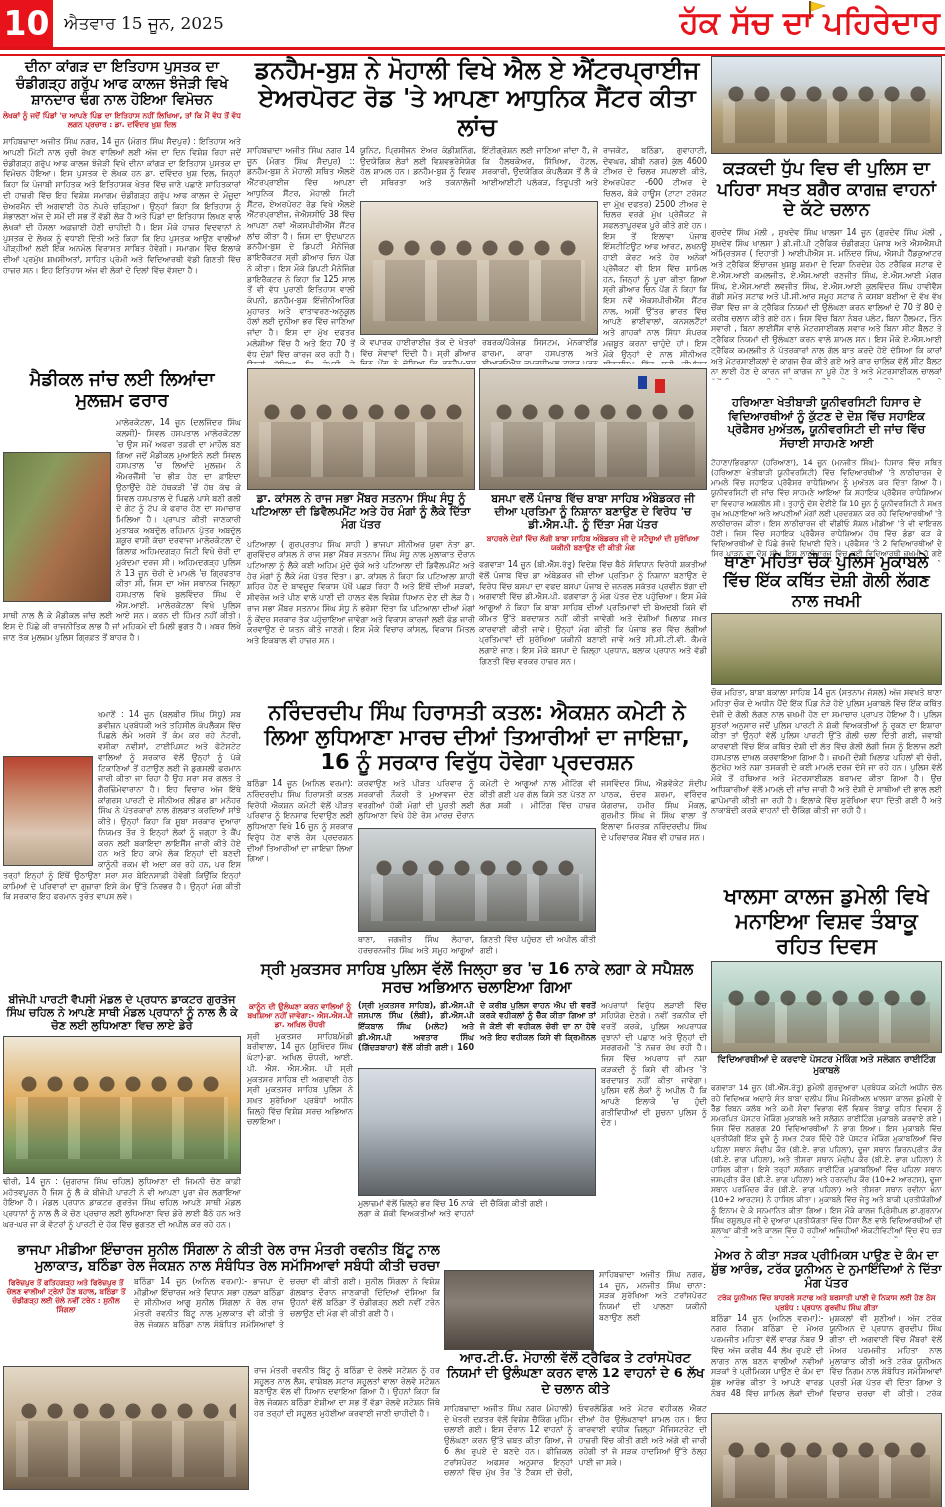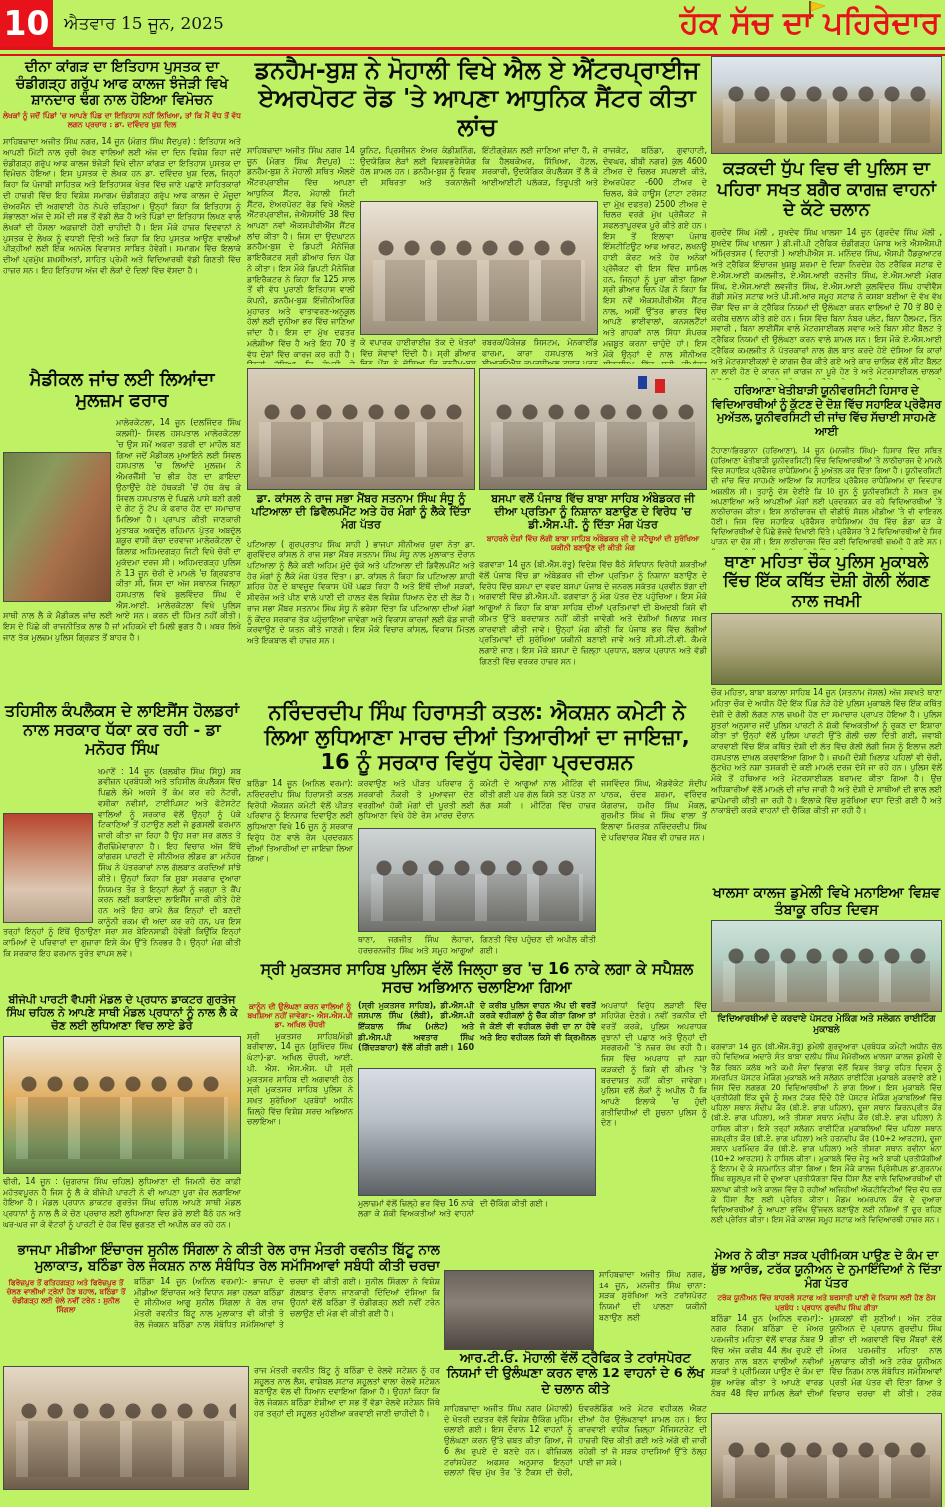--- a/index.html
+++ b/index.html
@@ -1,16 +1,16 @@
 <!DOCTYPE html>
 <html><head>
 <meta charset="utf-8">
 <style>
   html,body{margin:0;padding:0;background:#888;}
-  .page{position:relative;width:945px;height:1507px;background:#bef264;overflow:hidden;
+  .page{position:relative;width:945px;height:1507px;background:#ffffff;overflow:hidden;
         font-family:"DejaVu Sans",sans-serif;color:#1c1c1c;}
   .art{position:absolute;overflow:hidden;}
   .hl{font-weight:bold;color:#0c0c0c;text-align:center;line-height:1.18;margin:0 0 3px 0;}
   .body-txt{font-size:8px;line-height:1.34;text-align:justify;color:#1d1d1d;}
   .red-sub{color:#c3131b;font-weight:bold;text-align:center;font-size:8.5px;line-height:1.25;margin:1px 0 2px 0;}
   .cap{font-weight:bold;text-align:center;font-size:11px;line-height:1.2;margin:2px 0;color:#0c0c0c;}
   .cap-sm{font-weight:bold;text-align:center;font-size:9px;line-height:1.2;margin:1px 0;color:#0c0c0c;}
   .photo{border:1px solid #4a4a4a;box-sizing:border-box;position:relative;overflow:hidden;}
   .ph-heads::after{content:"";position:absolute;left:5%;right:5%;top:26%;height:24px;
     background-image:radial-gradient(circle at 50% 50%, rgba(44,33,24,.85) 7px, transparent 8px);
@@ -101,21 +101,21 @@
   <section class="art" style="left:479px;top:368px;width:228px;height:330px;">
     <div class="photo p-flags ph-heads" style="height:122px;">
       <span style="position:absolute;right:18%;top:8%;width:10px;height:14px;background:#d6231f;"></span>
       <span style="position:absolute;right:26%;top:6%;width:9px;height:13px;background:#1d3f9e;"></span>
     </div>
     <div class="cap">ਬਸਪਾ ਵਲੋਂ ਪੰਜਾਬ ਵਿੱਚ ਬਾਬਾ ਸਾਹਿਬ ਅੰਬੇਡਕਰ ਜੀ  ਦੀਆ ਪ੍ਰਤਿਮਾ ਨੂੰ ਨਿਸ਼ਾਨਾ ਬਣਾਉਣ ਦੇ ਵਿਰੋਧ 'ਚ ਡੀ.ਐਸ.ਪੀ. ਨੂੰ ਦਿੱਤਾ ਮੰਗ ਪੱਤਰ</div>
     <div class="red-sub" style="font-size:7.5px">ਬਾਹਰਲੇ ਦੇਸ਼ਾਂ ਵਿੱਚ ਲੱਗੀ ਬਾਬਾ ਸਾਹਿਬ ਅੰਬੇਡਕਰ ਜੀ ਦੇ ਸਟੈਚੂਆਂ ਦੀ ਸੁਰੱਖਿਆ ਯਕੀਨੀ ਬਣਾਉਣ ਦੀ ਕੀਤੀ ਮੰਗ</div>
     <p class="body-txt">ਫਗਵਾੜਾ 14 ਜੂਨ (ਬੀ.ਐੱਸ.ਰੱਤੂ) ਵਿਦੇਸ਼ ਵਿੱਚ ਬੈਠੇ ਸੰਵਿਧਾਨ ਵਿਰੋਧੀ ਸ਼ਕਤੀਆਂ ਵੱਲੋਂ ਪੰਜਾਬ ਵਿੱਚ ਡਾ ਅੰਬੇਡਕਰ ਜੀ ਦੀਆ ਪ੍ਰਤਿਮਾ ਨੂੰ ਨਿਸ਼ਾਨਾ ਬਣਾਉਣ ਦੇ ਵਿਰੋਧ ਵਿੱਚ ਬਸਪਾ ਦਾ ਵਫਦ ਬਸਪਾ ਪੰਜਾਬ ਦੇ ਜਨਰਲ ਸਕੱਤਰ ਪ੍ਰਵੀਨ ਝੱਗਾ ਦੀ ਅਗਵਾਈ ਵਿੱਚ ਡੀ.ਐਸ.ਪੀ. ਫਗਵਾੜਾ ਨੂੰ ਮੰਗ ਪੱਤਰ ਦੇਣ ਪਹੁੰਚਿਆ। ਇਸ ਮੌਕੇ ਆਗੂਆਂ ਨੇ ਕਿਹਾ ਕਿ ਬਾਬਾ ਸਾਹਿਬ ਦੀਆਂ ਪ੍ਰਤਿਮਾਵਾਂ ਦੀ ਬੇਅਦਬੀ ਕਿਸੇ ਵੀ ਕੀਮਤ ਉੱਤੇ ਬਰਦਾਸ਼ਤ ਨਹੀਂ ਕੀਤੀ ਜਾਵੇਗੀ ਅਤੇ ਦੋਸ਼ੀਆਂ ਖ਼ਿਲਾਫ਼ ਸਖ਼ਤ ਕਾਰਵਾਈ ਕੀਤੀ ਜਾਵੇ। ਉਨ੍ਹਾਂ ਮੰਗ ਕੀਤੀ ਕਿ ਪੰਜਾਬ ਭਰ ਵਿੱਚ ਲੱਗੀਆਂ ਪ੍ਰਤਿਮਾਵਾਂ ਦੀ ਸੁਰੱਖਿਆ ਯਕੀਨੀ ਬਣਾਈ ਜਾਵੇ ਅਤੇ ਸੀ.ਸੀ.ਟੀ.ਵੀ. ਕੈਮਰੇ ਲਗਾਏ ਜਾਣ। ਇਸ ਮੌਕੇ ਬਸਪਾ ਦੇ ਜ਼ਿਲ੍ਹਾ ਪ੍ਰਧਾਨ, ਬਲਾਕ ਪ੍ਰਧਾਨ ਅਤੇ ਵੱਡੀ ਗਿਣਤੀ ਵਿੱਚ ਵਰਕਰ ਹਾਜ਼ਰ ਸਨ।</p>
   </section>
 
-  <section class="art" style="left:711px;top:384px;width:231px;height:166px;font-family:Liberation Serif, serif;">
+  <section class="art" style="left:711px;top:396px;width:231px;height:166px;">
     <h2 class="hl" style="font-size:11.5px;">ਹਰਿਆਣਾ ਖੇਤੀਬਾੜੀ ਯੂਨੀਵਰਸਿਟੀ ਹਿਸਾਰ ਦੇ ਵਿਦਿਆਰਥੀਆਂ ਨੂੰ ਕੁੱਟਣ ਦੇ ਦੋਸ਼ ਵਿੱਚ ਸਹਾਇਕ ਪ੍ਰੋਫੈਸਰ ਮੁਅੱਤਲ, ਯੂਨੀਵਰਸਿਟੀ ਦੀ ਜਾਂਚ ਵਿੱਚ ਸੱਚਾਈ ਸਾਹਮਣੇ ਆਈ</h2>
     <p class="body-txt" style="font-size:7.6px">ਟੋਹਾਣਾ/ਭਿਰਡਾਨਾ (ਹਰਿਆਣਾ), 14 ਜੂਨ (ਮਨਜੀਤ ਸਿੰਘ)- ਹਿਸਾਰ ਵਿੱਚ ਸਥਿਤ (ਹਰਿਆਣਾ ਖੇਤੀਬਾੜੀ ਯੂਨੀਵਰਸਿਟੀ) ਵਿੱਚ ਵਿਦਿਆਰਥੀਆਂ 'ਤੇ ਲਾਠੀਚਾਰਜ ਦੇ ਮਾਮਲੇ ਵਿੱਚ ਸਹਾਇਕ ਪ੍ਰੋਫੈਸਰ ਰਾਧੇਸ਼ਿਆਮ ਨੂੰ ਮੁਅੱਤਲ ਕਰ ਦਿੱਤਾ ਗਿਆ ਹੈ। ਯੂਨੀਵਰਸਿਟੀ ਦੀ ਜਾਂਚ ਵਿੱਚ ਸਾਹਮਣੇ ਆਇਆ ਕਿ ਸਹਾਇਕ ਪ੍ਰੋਫੈਸਰ ਰਾਧੇਸ਼ਿਆਮ ਦਾ ਵਿਵਹਾਰ ਅਸ਼ਲੀਲ ਸੀ। ਤੁਹਾਨੂੰ ਦੱਸ ਦੇਈਏ ਕਿ 10 ਜੂਨ ਨੂੰ ਯੂਨੀਵਰਸਿਟੀ ਨੇ ਸਖ਼ਤ ਰੁਖ਼ ਅਪਣਾਇਆ ਅਤੇ ਆਪਣੀਆਂ ਮੰਗਾਂ ਲਈ ਪ੍ਰਦਰਸ਼ਨ ਕਰ ਰਹੇ ਵਿਦਿਆਰਥੀਆਂ 'ਤੇ ਲਾਠੀਚਾਰਜ ਕੀਤਾ। ਇਸ ਲਾਠੀਚਾਰਜ ਦੀ ਵੀਡੀਓ ਸੋਸ਼ਲ ਮੀਡੀਆ 'ਤੇ ਵੀ ਵਾਇਰਲ ਹੋਈ। ਜਿਸ ਵਿੱਚ ਸਹਾਇਕ ਪ੍ਰੋਫੈਸਰ ਰਾਧੇਸ਼ਿਆਮ ਹੱਥ ਵਿੱਚ ਡੰਡਾ ਫੜ ਕੇ ਵਿਦਿਆਰਥੀਆਂ ਦੇ ਪਿੱਛੇ ਭੱਜਦੇ ਦਿਖਾਈ ਦਿੱਤੇ। ਪ੍ਰੋਫੈਸਰ 'ਤੇ 2 ਵਿਦਿਆਰਥੀਆਂ ਦੇ ਸਿਰ ਪਾੜਨ ਦਾ ਦੋਸ਼ ਸੀ। ਇਸ ਲਾਠੀਚਾਰਜ ਵਿੱਚ ਕਈ ਵਿਦਿਆਰਥੀ ਜ਼ਖਮੀ ਹੋ ਗਏ ਸਨ। ਜਿਸ ਕਾਰਨ ਵਿਦਿਆਰਥੀ ਯੂਨੀਵਰਸਿਟੀ ਵਿੱਚ ਵਿਰੋਧ ਪ੍ਰਦਰਸ਼ਨ ਕਰ ਰਹੇ ਹਨ।</p>
   </section>
 
   <section class="art" style="left:711px;top:552px;width:231px;height:328px;">
     <h2 class="hl" style="font-size:16.5px;">ਥਾਣਾ ਮਹਿਤਾ ਚੌਕ ਪੁਲਿਸ ਮੁਕਾਬਲੇ ਵਿੱਚ ਇੱਕ ਕਥਿੱਤ ਦੋਸ਼ੀ ਗੋਲੀ ਲੱਗਣ ਨਾਲ ਜਖਮੀ</h2>
     <div class="photo p-field" style="height:72px;"></div>
     <p class="body-txt" style="margin-top:3px;">ਚੌਕ ਮਹਿਤਾ, ਬਾਬਾ ਬਕਾਲਾ ਸਾਹਿਬ 14 ਜੂਨ (ਸਤਨਾਮ ਜੱਸਲ) ਅੱਜ ਸਵਖਤੇ ਥਾਣਾ ਮਹਿਤਾ ਚੌਕ ਦੇ ਅਧੀਨ ਪੈਂਦੇ ਇੱਕ ਪਿੰਡ ਨੇੜੇ ਹੋਏ ਪੁਲਿਸ ਮੁਕਾਬਲੇ ਵਿੱਚ ਇੱਕ ਕਥਿੱਤ ਦੋਸ਼ੀ ਦੇ ਗੋਲੀ ਲੱਗਣ ਨਾਲ ਜ਼ਖਮੀ ਹੋਣ ਦਾ ਸਮਾਚਾਰ ਪ੍ਰਾਪਤ ਹੋਇਆ ਹੈ। ਪੁਲਿਸ ਸੂਤਰਾਂ ਅਨੁਸਾਰ ਜਦੋਂ ਪੁਲਿਸ ਪਾਰਟੀ ਨੇ ਸ਼ੱਕੀ ਵਿਅਕਤੀਆਂ ਨੂੰ ਰੁਕਣ ਦਾ ਇਸ਼ਾਰਾ ਕੀਤਾ ਤਾਂ ਉਨ੍ਹਾਂ ਵੱਲੋਂ ਪੁਲਿਸ ਪਾਰਟੀ ਉੱਤੇ ਗੋਲੀ ਚਲਾ ਦਿੱਤੀ ਗਈ, ਜਵਾਬੀ ਕਾਰਵਾਈ ਵਿੱਚ ਇੱਕ ਕਥਿੱਤ ਦੋਸ਼ੀ ਦੀ ਲੱਤ ਵਿੱਚ ਗੋਲੀ ਲੱਗੀ ਜਿਸ ਨੂੰ ਇਲਾਜ ਲਈ ਹਸਪਤਾਲ ਦਾਖ਼ਲ ਕਰਵਾਇਆ ਗਿਆ ਹੈ। ਜ਼ਖਮੀ ਦੋਸ਼ੀ ਖ਼ਿਲਾਫ਼ ਪਹਿਲਾਂ ਵੀ ਚੋਰੀ, ਲੁੱਟਖੋਹ ਅਤੇ ਨਸ਼ਾ ਤਸਕਰੀ ਦੇ ਕਈ ਮਾਮਲੇ ਦਰਜ ਦੱਸੇ ਜਾ ਰਹੇ ਹਨ। ਪੁਲਿਸ ਵੱਲੋਂ ਮੌਕੇ ਤੋਂ ਹਥਿਆਰ ਅਤੇ ਮੋਟਰਸਾਈਕਲ ਬਰਾਮਦ ਕੀਤਾ ਗਿਆ ਹੈ। ਉਚ ਅਧਿਕਾਰੀਆਂ ਵੱਲੋਂ ਮਾਮਲੇ ਦੀ ਜਾਂਚ ਜਾਰੀ ਹੈ ਅਤੇ ਦੋਸ਼ੀ ਦੇ ਸਾਥੀਆਂ ਦੀ ਭਾਲ ਲਈ ਛਾਪੇਮਾਰੀ ਕੀਤੀ ਜਾ ਰਹੀ ਹੈ। ਇਲਾਕੇ ਵਿੱਚ ਸੁਰੱਖਿਆ ਵਧਾ ਦਿੱਤੀ ਗਈ ਹੈ ਅਤੇ ਨਾਕਾਬੰਦੀ ਕਰਕੇ ਵਾਹਨਾਂ ਦੀ ਚੈਕਿੰਗ ਕੀਤੀ ਜਾ ਰਹੀ ਹੈ।</p>
   </section>
 
@@ -126,21 +126,20 @@
       <div style="width:238px;flex:none;display:flex;flex-direction:column;gap:3px;">
         <div class="body-txt cols2" style="height:46px;overflow:hidden;">ਕਰਵਾਉਣ ਅਤੇ ਪੀੜਤ ਪਰਿਵਾਰ ਨੂੰ ਸਰਕਾਰੀ ਨੌਕਰੀ ਤੇ ਮੁਆਵਜਾ ਦੇਣ ਵਰਗੀਆਂ ਹੱਕੀ ਮੰਗਾਂ ਦੀ ਪੂਰਤੀ ਲਈ ਲੁਧਿਆਣਾ ਵਿਖੇ ਹੋਏ ਰੋਸ ਮਾਰਚ ਦੌਰਾਨ ਕਮੇਟੀ ਦੇ ਆਗੂਆਂ ਨਾਲ ਮੀਟਿੰਗ ਵੀ ਕੀਤੀ ਗਈ ਪਰ ਗੱਲ ਕਿਸੇ ਤਣ ਪੱਤਣ ਨਾ ਲੱਗ ਸਕੀ । ਮੀਟਿੰਗ ਵਿੱਚ ਹਾਜ਼ਰ ਐਕਸ਼ਨ ਕਮੇਟੀ ਦੇ ਆਗੂਆਂ ਜ਼ਿਕਰ ਕੀਤਾ।</div>
         <div class="photo p-march ph-heads" style="height:104px;"></div>
         <div class="body-txt cols2" style="flex:1;overflow:hidden;">ਥਾਣਾ, ਜਗਜੀਤ ਸਿੰਘ ਲੋਹਾਰਾ, ਹਰਚਰਨਜੀਤ ਸਿੰਘ ਅਤੇ ਸਮੂਹ ਆਗੂਆਂ ਵੱਲੋਂ ਸ਼ਹਿਰ ਵਾਸੀਆਂ ਨੂੰ ਵੱਧ ਤੋਂ ਵੱਧ ਗਿਣਤੀ ਵਿੱਚ ਪਹੁੰਚਣ ਦੀ ਅਪੀਲ ਕੀਤੀ ਗਈ।</div>
       </div>
       <div class="body-txt" style="flex:1;">ਜਸਵਿੰਦਰ ਸਿੰਘ, ਐਡਵੋਕੇਟ ਸੰਦੀਪ ਪਾਠਕ, ਚੰਦਰ ਸ਼ਰਮਾ, ਵਰਿੰਦਰ ਯੋਗਰਾਜ, ਹਮੀਰ ਸਿੰਘ ਮੌਕਲ, ਗੁਰਮੀਤ ਸਿੰਘ ਜੇ ਸਿੰਘ ਵਾਲਾ ਤੋਂ ਇਲਾਵਾ ਮਿਰਤਕ ਨਰਿੰਦਰਦੀਪ ਸਿੰਘ ਦੇ ਪਰਿਵਾਰਕ ਮੈਂਬਰ ਵੀ ਹਾਜ਼ਰ ਸਨ।</div>
     </div>
   </section>
 
   <section class="art" style="left:3px;top:702px;width:238px;height:288px;">
-    <h2 class="hl" style="font-size:16px;">ਤਹਿਸੀਲ ਕੰਪਲੈਕਸ ਦੇ ਲਾਇਸੈਂਸ ਹੋਲਡਰਾਂ ਨਾਲ ਸਰਕਾਰ ਧੱਕਾ ਕਰ ਰਹੀ - ਡਾ ਮਨੋਹਰ ਸਿੰਘ</h2>
     <div>
       <div class="photo p-portrait" style="float:left;width:90px;height:110px;margin:46px 5px 2px 0;"></div>
       <p class="body-txt">ਖਮਾਣੋਂ : 14 ਜੂਨ (ਬਲਬੀਰ ਸਿੰਘ ਸਿੱਧੂ) ਸਬ ਡਵੀਜ਼ਨ ਪ੍ਰਬੰਧਕੀ ਅਤੇ ਤਹਿਸੀਲ ਕੰਪਲੈਕਸ ਵਿੱਚ ਪਿਛਲੇ ਲੰਮੇ ਅਰਸੇ ਤੋਂ ਕੰਮ ਕਰ ਰਹੇ ਨੋਟਰੀ, ਵਸੀਕਾ ਨਵੀਸਾਂ, ਟਾਈਪਿਸਟ ਅਤੇ ਫੋਟੋਸਟੇਟ ਵਾਲਿਆਂ ਨੂੰ ਸਰਕਾਰ ਵੱਲੋਂ ਉਨ੍ਹਾਂ ਨੂੰ ਪੱਕੇ ਟਿਕਾਣਿਆਂ ਤੋਂ ਹਟਾਉਣ ਲਈ ਜੋ ਡੁਗਸਲੀ ਫਰਮਾਨ ਜਾਰੀ ਕੀਤਾ ਜਾ ਰਿਹਾ ਹੈ ਉਹ ਸਰਾ ਸਰ ਗਲਤ ਤੇ ਗੈਰਜ਼ਿੰਮੇਵਾਰਾਨਾ ਹੈ। ਇਹ ਵਿਚਾਰ ਅੱਜ ਇੱਥੇ ਕਾਂਗਰਸ ਪਾਰਟੀ ਦੇ ਸੀਨੀਅਰ ਲੀਡਰ ਡਾ ਮਨੋਹਰ ਸਿੰਘ ਨੇ ਪੱਤਰਕਾਰਾਂ ਨਾਲ ਗੱਲਬਾਤ ਕਰਦਿਆਂ ਸਾਂਝੇ ਕੀਤੇ। ਉਨ੍ਹਾਂ ਕਿਹਾ ਕਿ ਸੂਬਾ ਸਰਕਾਰ ਦੁਆਰਾ ਨਿਯਮਤ ਤੌਰ ਤੇ ਇਨ੍ਹਾਂ ਲੋਕਾਂ ਨੂੰ ਜਗ੍ਹਾ ਤੇ ਕੈਂਪ ਕਰਨ ਲਈ ਬਕਾਇਦਾ ਲਾਇਸੈਂਸ ਜਾਰੀ ਕੀਤੇ ਹੋਏ ਹਨ ਅਤੇ ਇਹ ਕਾਮੇ ਲੋਕ ਇਨ੍ਹਾਂ ਦੀ ਬਣਦੀ ਕਾਨੂੰਨੀ ਰਕਮ ਵੀ ਅਦਾ ਕਰ ਰਹੇ ਹਨ, ਪਰ ਇਸ ਤਰ੍ਹਾਂ ਇਨ੍ਹਾਂ ਨੂੰ ਇੱਥੋਂ ਉਠਾਉਣਾ ਸਰਾ ਸਰ ਬੇਇਨਸਾਫ਼ੀ ਹੋਵੇਗੀ ਕਿਉਂਕਿ ਇਨ੍ਹਾਂ ਕਾਮਿਆਂ ਦੇ ਪਰਿਵਾਰਾਂ ਦਾ ਗੁਜ਼ਾਰਾ ਇਸੇ ਕੰਮ ਉੱਤੇ ਨਿਰਭਰ ਹੈ। ਉਨ੍ਹਾਂ ਮੰਗ ਕੀਤੀ ਕਿ ਸਰਕਾਰ ਇਹ ਫਰਮਾਨ ਤੁਰੰਤ ਵਾਪਸ ਲਵੇ।</p>
     </div>
   </section>
 
   <section class="art" style="left:3px;top:994px;width:238px;height:246px;">
     <h2 class="hl" style="font-size:11px;">ਬੀਜੇਪੀ ਪਾਰਟੀ ਵੈਪਸੀ ਮੰਡਲ ਦੇ ਪ੍ਰਧਾਨ ਡਾਕਟਰ ਗੁਰਤੇਜ ਸਿੰਘ ਚਹਿਲ ਨੇ ਆਪਣੇ ਸਾਥੀ ਮੰਡਲ ਪ੍ਰਧਾਨਾਂ ਨੂੰ ਨਾਲ ਲੈ ਕੇ ਚੋਣ ਲਈ ਲੁਧਿਆਣਾ ਵਿਚ ਲਾਏ ਡੇਰੇ</h2>
     <div class="photo p-bjp ph-heads" style="height:138px;"></div>
     <p class="body-txt" style="margin-top:3px;">ਢੀਰੀ, 14 ਜੂਨ : (ਜੁਗਰਾਜ ਸਿੰਘ ਚਹਿਲ) ਲੁਧਿਆਣਾ ਦੀ ਜਿਮਨੀ ਚੋਣ ਕਾਫ਼ੀ ਮਹੱਤਵਪੂਰਨ ਹੈ ਜਿਸ ਨੂੰ ਲੈ ਕੇ ਬੀਜੇਪੀ ਪਾਰਟੀ ਨੇ ਵੀ ਆਪਣਾ ਪੂਰਾ ਜ਼ੋਰ ਲਗਾਇਆ ਹੋਇਆ ਹੈ। ਮੰਡਲ ਪ੍ਰਧਾਨ ਡਾਕਟਰ ਗੁਰਤੇਜ ਸਿੰਘ ਚਹਿਲ ਆਪਣੇ ਸਾਥੀ ਮੰਡਲ ਪ੍ਰਧਾਨਾਂ ਨੂੰ ਨਾਲ ਲੈ ਕੇ ਚੋਣ ਪ੍ਰਚਾਰ ਲਈ ਲੁਧਿਆਣਾ ਵਿਚ ਡੇਰੇ ਲਾਈ ਬੈਠੇ ਹਨ ਅਤੇ ਘਰ-ਘਰ ਜਾ ਕੇ ਵੋਟਰਾਂ ਨੂੰ ਪਾਰਟੀ ਦੇ ਹੱਕ ਵਿੱਚ ਭੁਗਤਣ ਦੀ ਅਪੀਲ ਕਰ ਰਹੇ ਹਨ।</p>
@@ -156,21 +155,21 @@
       <div style="width:238px;flex:none;display:flex;flex-direction:column;gap:3px;">
         <div class="body-txt cols2" style="height:64px;overflow:hidden;font-weight:bold;">(ਸ੍ਰੀ ਮੁਕਤਸਰ ਸਾਹਿਬ), ਡੀ.ਐਸ.ਪੀ ਜਸਪਾਲ ਸਿੰਘ (ਲੰਬੀ), ਡੀ.ਐਸ.ਪੀ ਇੱਕਬਾਲ ਸਿੰਘ (ਮਲੋਟ) ਅਤੇ ਡੀ.ਐਸ.ਪੀ ਅਵਤਾਰ ਸਿੰਘ (ਗਿੱਦੜਬਾਹਾ) ਵੱਲੋਂ ਕੀਤੀ ਗਈ। 160 ਦੇ ਕਰੀਬ ਪੁਲਿਸ ਵਾਹਨ ਐਪ ਦੀ ਵਰਤੋਂ ਕਰਕੇ ਵਹੀਕਲਾਂ ਨੂੰ ਚੈੱਕ ਕੀਤਾ ਗਿਆ ਤਾਂ ਜੋ ਕੋਈ ਵੀ ਵਹੀਕਲ ਚੋਰੀ ਦਾ ਨਾ ਹੋਵੇ ਅਤੇ ਇਹ ਵਹੀਕਲ ਕਿਸੇ ਵੀ ਕ੍ਰਿਮੀਨਲ ਗਤੀਵਿਧੀ ਵਿੱਚ ਨਾ ਵਰਤਿਆ ਗਿਆ ਹੋਵੇ।</div>
         <div class="photo p-street" style="height:128px;"></div>
         <div class="body-txt cols2" style="flex:1;overflow:hidden;">ਮੁਲਾਜ਼ਮਾਂ ਵੱਲੋਂ ਜ਼ਿਲ੍ਹੇ ਭਰ ਵਿੱਚ 16 ਨਾਕੇ ਲਗਾ ਕੇ ਸ਼ੱਕੀ ਵਿਅਕਤੀਆਂ ਅਤੇ ਵਾਹਨਾਂ ਦੀ ਚੈਕਿੰਗ ਕੀਤੀ ਗਈ।</div>
       </div>
       <div class="body-txt" style="flex:1;">ਅਪਰਾਧਾਂ ਵਿਰੁੱਧ ਲੜਾਈ ਵਿੱਚ ਸਹਿਯੋਗ ਦੇਣਗੇ। ਨਵੀਂ ਤਕਨੀਕ ਦੀ ਵਰਤੋਂ ਕਰਕੇ, ਪੁਲਿਸ ਅਪਰਾਧਕ ਰੁਝਾਨਾਂ ਦੀ ਪਛਾਣ ਅਤੇ ਉਨ੍ਹਾਂ ਦੀ ਸਰਗਰਮੀ 'ਤੇ ਨਜ਼ਰ ਰੱਖ ਰਹੀ ਹੈ। ਜਿਸ ਵਿੱਚ ਅਪਰਾਧ ਜਾਂ ਨਸ਼ਾ ਕੜਕਦੀ ਨੂੰ ਕਿਸੇ ਵੀ ਕੀਮਤ 'ਤੇ ਬਰਦਾਸ਼ਤ ਨਹੀਂ ਕੀਤਾ ਜਾਵੇਗਾ। ਪੁਲਿਸ ਵਲੋਂ ਲੋਕਾਂ ਨੂੰ ਅਪੀਲ ਹੈ ਕਿ ਆਪਣੇ ਇਲਾਕੇ 'ਚ ਹੁੰਦੀ ਗਤੀਵਿਧੀਆਂ ਦੀ ਸੂਚਨਾ ਪੁਲਿਸ ਨੂੰ ਦੇਣ।</div>
     </div>
   </section>
 
   <section class="art" style="left:711px;top:884px;width:231px;height:354px;">
-    <h2 class="hl" style="font-size:14px;">ਖਾਲਸਾ ਕਾਲਜ ਡੁਮੇਲੀ ਵਿਖੇ ਮਨਾਇਆ ਵਿਸ਼ਵ ਤੰਬਾਕੂ ਰਹਿਤ ਦਿਵਸ</h2>
+    <h2 class="hl" style="font-size:21px;">ਖਾਲਸਾ ਕਾਲਜ ਡੁਮੇਲੀ ਵਿਖੇ ਮਨਾਇਆ ਵਿਸ਼ਵ ਤੰਬਾਕੂ ਰਹਿਤ ਦਿਵਸ</h2>
     <div class="photo p-college ph-heads" style="height:92px;"></div>
     <div class="cap-sm">ਵਿਦਿਆਰਥੀਆਂ ਦੇ ਕਰਵਾਏ ਪੋਸਟਰ ਮੇਕਿੰਗ ਅਤੇ ਸਲੋਗਨ ਰਾਈਟਿੰਗ ਮੁਕਾਬਲੇ</div>
     <p class="body-txt" style="font-size:7.6px">ਫਗਵਾੜਾ 14 ਜੂਨ (ਬੀ.ਐੱਸ.ਰੱਤੂ) ਡੁਮੇਲੀ ਗੁਰਦੁਆਰਾ ਪ੍ਰਬੰਧਕ ਕਮੇਟੀ ਅਧੀਨ ਚੱਲ ਰਹੇ ਵਿਦਿਅਕ ਅਦਾਰੇ ਸੰਤ ਬਾਬਾ ਦਲੀਪ ਸਿੰਘ ਮੈਮੋਰੀਅਲ ਖਾਲਸਾ ਕਾਲਜ ਡੁਮੇਲੀ ਦੇ ਰੈੱਡ ਰਿਬਨ ਕਲੱਬ ਅਤੇ ਕਮੀ ਸੇਵਾ ਵਿਭਾਗ ਵੱਲੋਂ ਵਿਸ਼ਵ ਤੰਬਾਕੂ ਰਹਿਤ ਦਿਵਸ ਨੂੰ ਸਮਰਪਿਤ ਪੋਸਟਰ ਮੇਕਿੰਗ ਮੁਕਾਬਲੇ ਅਤੇ ਸਲੋਗਨ ਰਾਈਟਿੰਗ ਮੁਕਾਬਲੇ ਕਰਵਾਏ ਗਏ। ਜਿਸ ਵਿੱਚ ਲਗਭਗ 20 ਵਿਦਿਆਰਥੀਆਂ ਨੇ ਭਾਗ ਲਿਆ। ਇਸ ਮੁਕਾਬਲੇ ਵਿੱਚ ਪ੍ਰਤੀਯੋਗੀ ਇੱਕ ਦੂਜੇ ਨੂੰ ਸਖ਼ਤ ਟੱਕਰ ਦਿੰਦੇ ਹੋਏ ਪੋਸਟਰ ਮੇਕਿੰਗ ਮੁਕਾਬਲਿਆਂ ਵਿੱਚ ਪਹਿਲਾ ਸਥਾਨ ਸੰਦੀਪ ਕੌਰ (ਬੀ.ਏ. ਭਾਗ ਪਹਿਲਾ), ਦੂਜਾ ਸਥਾਨ ਕਿਰਨਪ੍ਰੀਤ ਕੌਰ (ਬੀ.ਏ. ਭਾਗ ਪਹਿਲਾ), ਅਤੇ ਤੀਸਰਾ ਸਥਾਨ ਮੰਦੀਪ ਕੌਰ (ਬੀ.ਏ. ਭਾਗ ਪਹਿਲਾ) ਨੇ ਹਾਸਿਲ ਕੀਤਾ। ਇਸੇ ਤਰ੍ਹਾਂ ਸਲੋਗਨ ਰਾਈਟਿੰਗ ਮੁਕਾਬਲਿਆਂ ਵਿੱਚ ਪਹਿਲਾ ਸਥਾਨ ਜਸਪ੍ਰੀਤ ਕੌਰ (ਬੀ.ਏ. ਭਾਗ ਪਹਿਲਾ) ਅਤੇ ਹਰਨਦੀਪ ਕੌਰ (10+2 ਆਰਟਸ), ਦੂਜਾ ਸਥਾਨ ਪਰਮਿੰਦਰ ਕੌਰ (ਬੀ.ਏ. ਭਾਗ ਪਹਿਲਾ) ਅਤੇ ਤੀਸਰਾ ਸਥਾਨ ਰਵੀਨਾ ਖੰਨਾ (10+2 ਆਰਟਸ) ਨੇ ਹਾਸਿਲ ਕੀਤਾ। ਮੁਕਾਬਲੇ ਵਿੱਚ ਜੇਤੂ ਅਤੇ ਬਾਕੀ ਪ੍ਰਤੀਯੋਗੀਆਂ ਨੂੰ ਇਨਾਮ ਦੇ ਕੇ ਸਨਮਾਨਿਤ ਕੀਤਾ ਗਿਆ। ਇਸ ਮੌਕੇ ਕਾਲਜ ਪ੍ਰਿੰਸੀਪਲ ਡਾ.ਗੁਰਨਾਮ ਸਿੰਘ ਰਸੂਲਪੁਰ ਜੀ ਦੇ ਦੁਆਰਾ ਪ੍ਰਤੀਯੋਗਤਾ ਵਿੱਚ ਹਿੱਸਾ ਲੈਣ ਵਾਲੇ ਵਿਦਿਆਰਥੀਆਂ ਦੀ ਸ਼ਲਾਘਾ ਕੀਤੀ ਅਤੇ ਕਾਲਜ ਵਿੱਚ ਹੋ ਰਹੀਆਂ ਅਜਿਹੀਆਂ ਐਕਟੀਵਿਟੀਆਂ ਵਿੱਚ ਵੱਧ ਚੜ ਕੇ ਹਿੱਸਾ ਲੈਣ ਲਈ ਪ੍ਰੇਰਿਤ ਕੀਤਾ। ਮੈਡਮ ਅਮਰਪਾਲ ਕੌਰ ਦੇ ਦੁਆਰਾ ਵਿਦਿਆਰਥੀਆਂ ਨੂੰ ਆਪਣਾ ਭਵਿੱਖ ਉੱਜਵਲ ਬਣਾਉਣ ਲਈ ਨਸ਼ਿਆਂ ਤੋਂ ਦੂਰ ਰਹਿਣ ਲਈ ਪ੍ਰੇਰਿਤ ਕੀਤਾ। ਇਸ ਮੌਕੇ ਕਾਲਜ ਸਮੂਹ ਸਟਾਫ਼ ਅਤੇ ਵਿਦਿਆਰਥੀ ਹਾਜ਼ਰ ਸਨ।</p>
   </section>
 
   <section class="art" style="left:3px;top:1242px;width:437px;height:261px;">
     <h2 class="hl" style="font-size:13.5px;text-align:right;">ਭਾਜਪਾ ਮੀਡੀਆ ਇੰਚਾਰਜ ਸੁਨੀਲ ਸਿੰਗਲਾ ਨੇ ਕੀਤੀ ਰੇਲ ਰਾਜ ਮੰਤਰੀ ਰਵਨੀਤ ਬਿੱਟੂ ਨਾਲ ਮੁਲਾਕਾਤ, ਬਠਿੰਡਾ ਰੇਲ ਜੰਕਸ਼ਨ ਨਾਲ ਸੰਬੰਧਿਤ ਰੇਲ ਸਮੱਸਿਆਵਾਂ ਸਬੰਧੀ ਕੀਤੀ ਚਰਚਾ</h2>
     <div class="flexrow" style="height:86px;">
       <div class="red-sub" style="width:126px;flex:none;font-size:7.3px;">ਫਿਰੋਜ਼ਪੁਰ ਤੋਂ ਫਤਿਹਗੜ੍ਹ ਅਤੇ ਫਿਰੋਜ਼ਪੁਰ ਤੋਂ ਚੱਲਣ ਵਾਲੀਆਂ ਟ੍ਰੇਨਾਂ ਹੋਣ ਬਹਾਲ, ਬਠਿੰਡਾ ਤੋਂ ਚੰਡੀਗੜ੍ਹ ਲਈ ਚੱਲੇ ਨਵੀਂ ਟਰੇਨ : ਸੁਨੀਲ ਸਿੰਗਲਾ</div>
       <div class="body-txt cols2" style="flex:1;overflow:hidden;">ਬਠਿੰਡਾ 14 ਜੂਨ (ਅਨਿਲ ਵਰਮਾ):- ਭਾਜਪਾ ਦੇ ਮੀਡੀਆ ਇੰਚਾਰਜ ਅਤੇ ਵਿਧਾਨ ਸਭਾ ਹਲਕਾ ਬਠਿੰਡਾ ਦੇ ਸੀਨੀਅਰ ਆਗੂ ਸੁਨੀਲ ਸਿੰਗਲਾ ਨੇ ਰੇਲ ਰਾਜ ਮੰਤਰੀ ਰਵਨੀਤ ਬਿੱਟੂ ਨਾਲ ਮੁਲਾਕਾਤ ਵੀ ਕੀਤੀ ਤੇ ਰੇਲ ਜੰਕਸ਼ਨ ਬਠਿੰਡਾ ਨਾਲ ਸੰਬੰਧਿਤ ਸਮੱਸਿਆਵਾਂ ਤੇ ਚਰਚਾ ਵੀ ਕੀਤੀ ਗਈ। ਸੁਨੀਲ ਸਿੰਗਲਾ ਨੇ ਵਿਸ਼ੇਸ਼ ਗੱਲਬਾਤ ਦੌਰਾਨ ਜਾਣਕਾਰੀ ਦਿੰਦਿਆਂ ਦੱਸਿਆ ਕਿ ਉਹਨਾਂ ਵੱਲੋਂ ਬਠਿੰਡਾ ਤੋਂ ਚੰਡੀਗੜ੍ਹ ਲਈ ਨਵੀਂ ਟਰੇਨ ਚਲਾਉਣ ਦੀ ਮੰਗ ਵੀ ਕੀਤੀ ਗਈ ਹੈ।</div>

